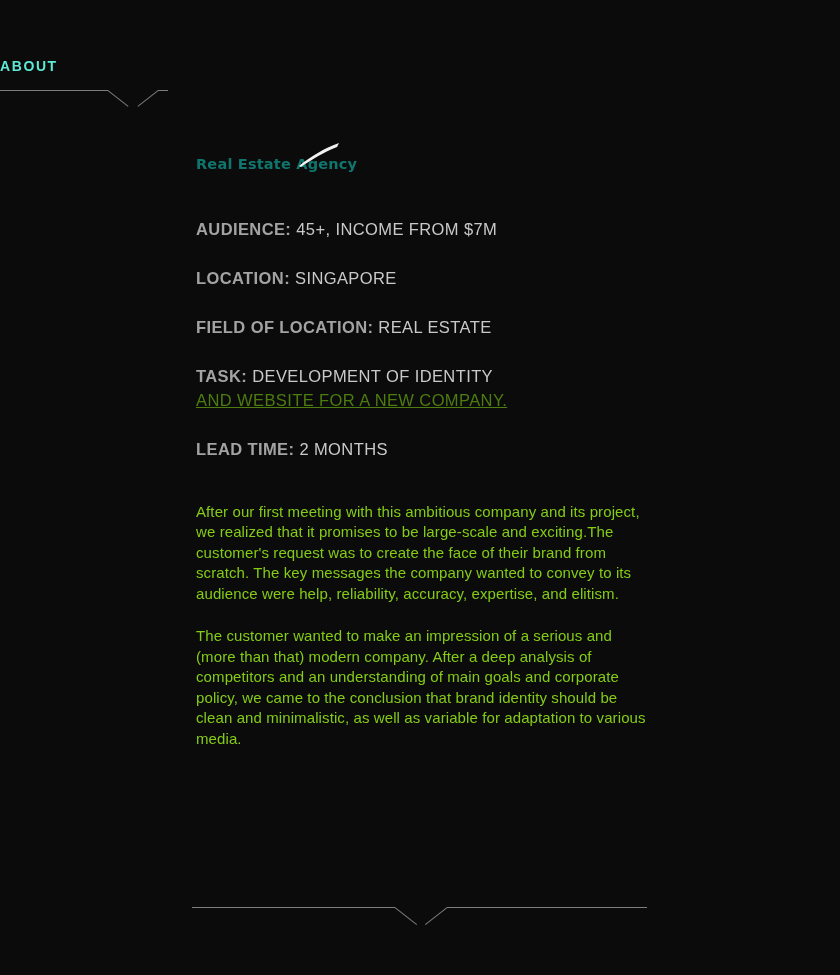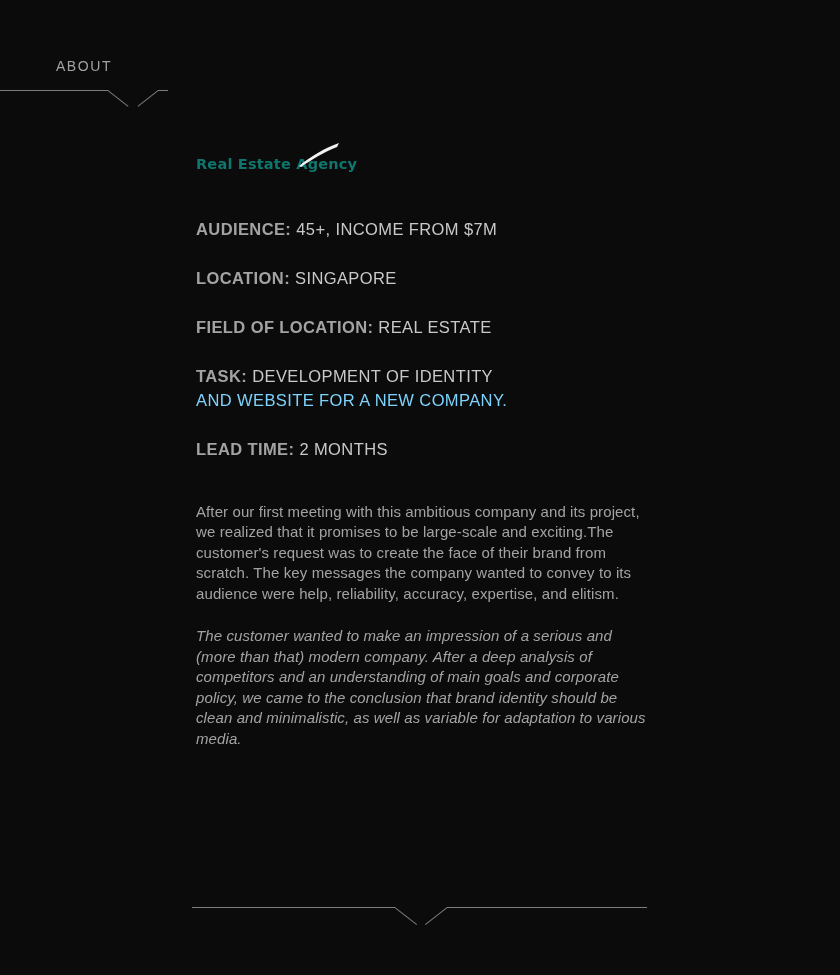--- a/index.html
+++ b/index.html
@@ -21,23 +21,22 @@
   
   .about-wrap {
     position: absolute;
     left: 0;
     top: 58px;
     width: 168px;
   }
   .about-label {
     font-size: 14px;
     letter-spacing: 1.6px;
-    color: #a3a3a3;
-    text-align: center;
-    font-weight: 400;
+    color: #5eead4;
+    font-weight: 700;
     padding-bottom: 16px;
   }
   .rule-top {
     position: relative;
     height: 18px;
   }
   .rule-top .line {
     position: absolute;
     top: 0;
     left: 0;
@@ -131,36 +130,37 @@
     margin-bottom: 25px;
     line-height: 1.45;
   }
   .spec .k {
     color: #a3a3a3;
     font-weight: bold;
   }
   .spec .v { color: #c9c9c9; }
   .spec .v2 {
     display: block;
-    color: #7dd3fc;
+    color: #4d7c0f;
+    text-decoration: underline;
   }
 
   
   .body-copy {
     margin-top: 40px;
     width: 455px;
   }
   .body-copy p {
     font-size: 15px;
     line-height: 20.5px;
-    color: #a3a3a3;
+    color: #84cc16;
     margin-bottom: 22px;
     letter-spacing: 0.1px;
   }
-  .body-copy p:last-child { margin-bottom: 0; font-style: italic; }
+  .body-copy p:last-child { margin-bottom: 0; }
 
   
   .rule-bottom {
     position: absolute;
     left: 192px;
     top: 907px;
     width: 455px;
     height: 22px;
   }
   .rule-bottom .line {

